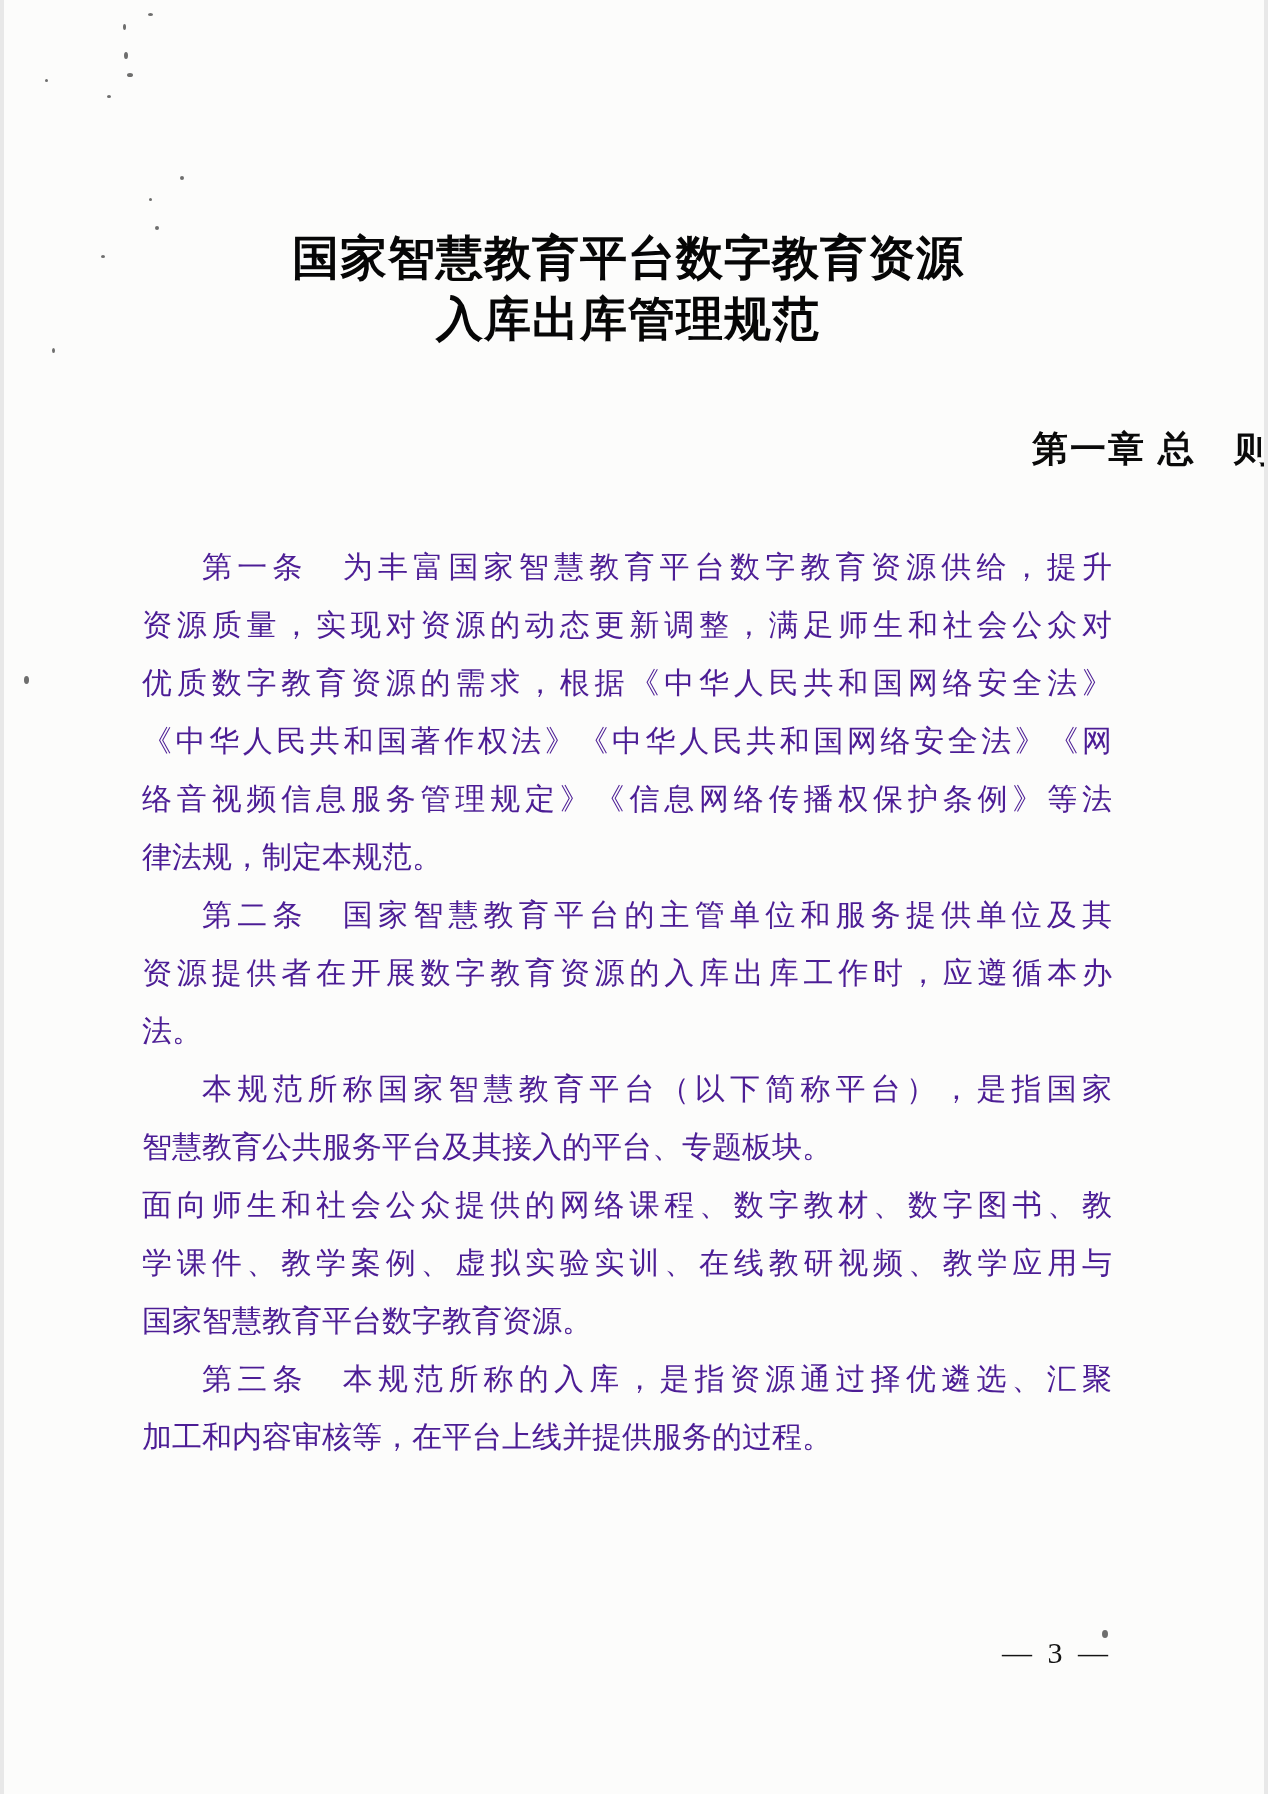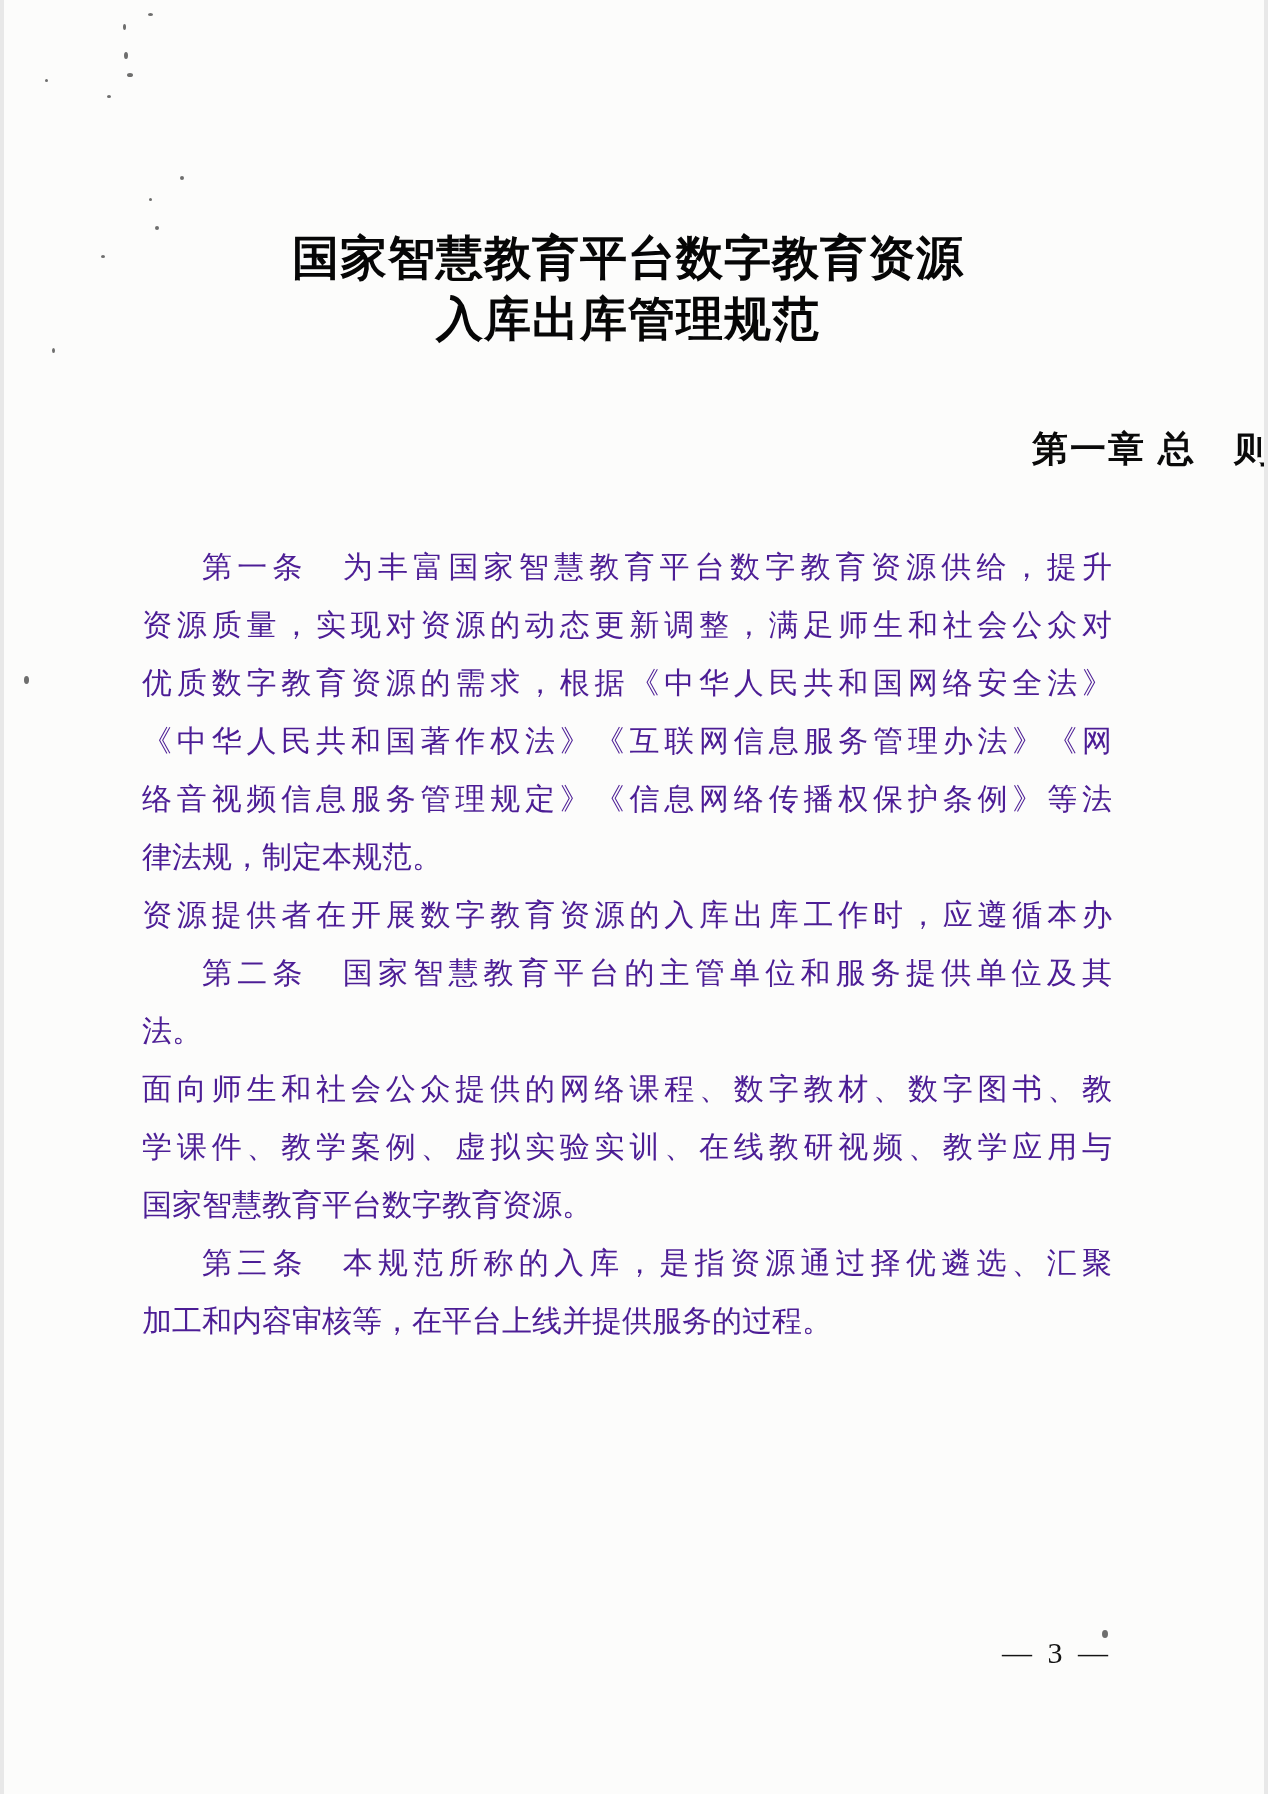--- a/index.html
+++ b/index.html
@@ -108,28 +108,32 @@
     <span class="title-line">入库出库管理规范</span>
   </h1>
 
   <h2 class="chapter-heading">第一章 总　则</h2>
 
   <div class="doc-body" id="doc-body">
       <div>
         <div class="line para-first">第一条　为丰富国家智慧教育平台数字教育资源供给，提升</div>
         <div class="line">资源质量，实现对资源的动态更新调整，满足师生和社会公众对</div>
         <div class="line">优质数字教育资源的需求，根据《中华人民共和国网络安全法》</div>
-        <div class="line">《中华人民共和国著作权法》《互联网信息服务管理办法》《网</div>
+        <div class="line">《中华人民共和国著作权法》《中华人民共和国网络安全法》《网</div>
         <div class="line">络音视频信息服务管理规定》《信息网络传播权保护条例》等法</div>
         <div class="line para-last">律法规，制定本规范。</div>
       </div>
       <div>
+        <div class="line para-first">第二条　国家智慧教育平台的主管单位和服务提供单位及其</div>
         <div class="line">资源提供者在开展数字教育资源的入库出库工作时，应遵循本办</div>
-        <div class="line para-first">第二条　国家智慧教育平台的主管单位和服务提供单位及其</div>
         <div class="line para-last">法。</div>
+      </div>
+      <div>
+        <div class="line para-first">本规范所称国家智慧教育平台（以下简称平台），是指国家</div>
+        <div class="line para-last">智慧教育公共服务平台及其接入的平台、专题板块。</div>
       </div>
       <div>
         <div class="line">面向师生和社会公众提供的网络课程、数字教材、数字图书、教</div>
         <div class="line">学课件、教学案例、虚拟实验实训、在线教研视频、教学应用与</div>
         <div class="line para-last">国家智慧教育平台数字教育资源。</div>
       </div>
       <div>
         <div class="line para-first">第三条　本规范所称的入库，是指资源通过择优遴选、汇聚</div>
         <div class="line para-last">加工和内容审核等，在平台上线并提供服务的过程。</div>
       </div>

